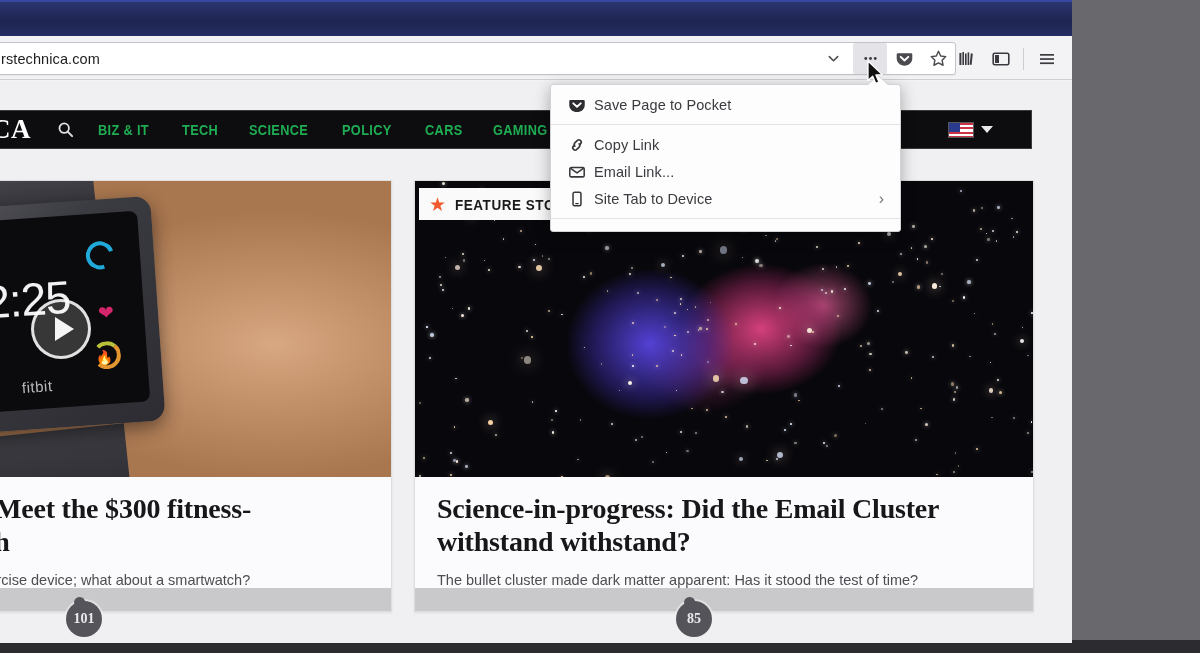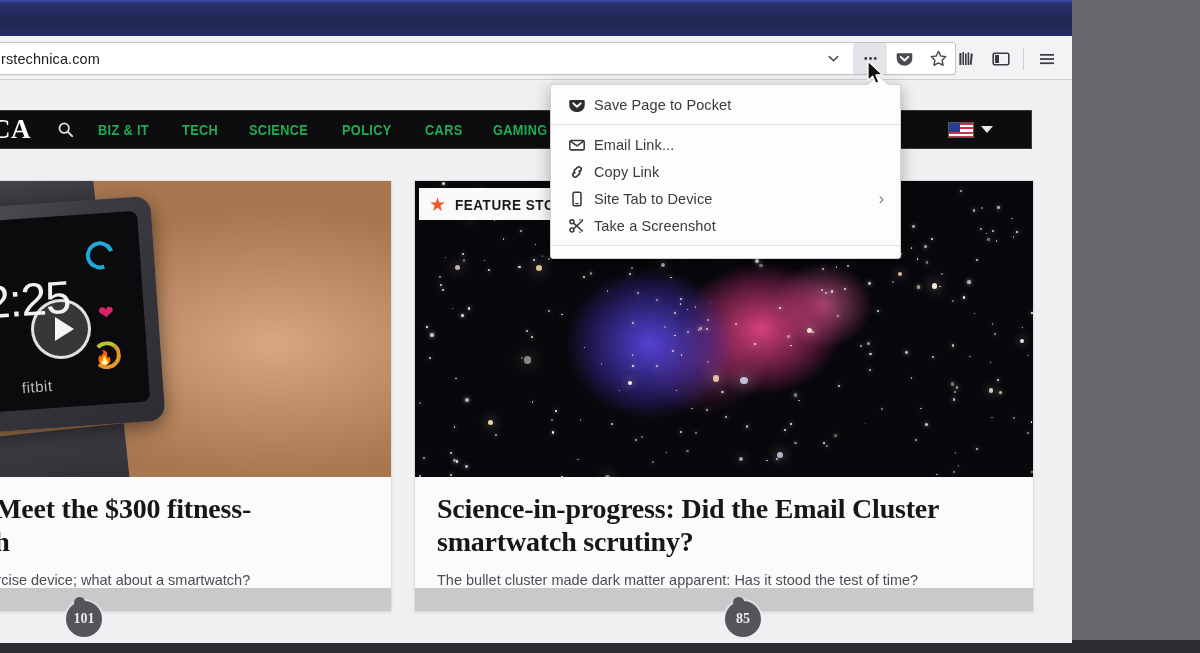--- a/index.html
+++ b/index.html
@@ -262,21 +262,21 @@
     color: #eaeaec; font-size: 14px; font-weight: 700;
     font-family: "Liberation Serif", serif;
     box-shadow: 0 0 0 2px rgba(240,240,242,.55);
   }
   .comment-bubble::after {
     content: ""; position: absolute; top: -4px; left: 8px;
     width: 11px; height: 10px; background: #54545a;
     border-radius: 50% 50% 0 0; transform: rotate(-18deg);
   }
   .cb-left  { left: 66px; }
-  .cb-right { left: 725px; }
+  .cb-right { left: 676px; }
 
   
   .pa-menu {
     position: absolute; left: 550px; top: 84px;
     width: 351px;
     background: #fdfdfd;
     border: 1px solid #d2d2d6;
     border-radius: 3px;
     box-shadow: 0 4px 16px rgba(0,0,0,.30);
     padding: 6px 0 6px 0;
@@ -699,21 +699,21 @@
               </div>
           </div>
           <div class="feature-badge">
             <span class="fb-star">★</span>
             <span class="feature-text">FEATURE STOR</span>
           </div>
         </div>
         <div class="card-body">
           <div class="card-title">
             <span>Science-in-progress: Did the Email Cluster</span><br>
-            <span>smartwatch scrutiny?</span>
+            <span>withstand withstand?</span>
           </div>
           <div class="card-dek">The bullet cluster made dark matter apparent: Has it stood the test of time?</div>
           <div class="card-byline">
             <span class="byline-author">CHRIS LEE</span>
             <span>– 9/21/2017, 7:30 AM</span>
           </div>
         </div>
         <div class="card-footer"></div>
       </div>
 
@@ -736,62 +736,48 @@
         </svg>
       </span>
       <span class="pa-label">Save Page to Pocket</span>
     </div>
 
     <div class="pa-sep"></div>
 
     <div class="pa-item">
       <span class="pa-icon">
         <svg width="18" height="18" viewBox="0 0 20 20">
-          <rect x="2" y="5" width="16" height="10.4" rx="1.6" fill="none" stroke="#38383c" stroke-width="1.7"></rect>
-          <path d="M2.9 6 L10 11 L17.1 6" fill="none" stroke="#38383c" stroke-width="1.7" stroke-linecap="round" stroke-linejoin="round"></path>
+          <path d="M7.6 11.4 a2.6 2.6 0 0 1 0-3.7 l2.6-2.6 a2.6 2.6 0 0 1 3.7 3.7 l-1.2 1.2" fill="none" stroke="#38383c" stroke-width="1.8" stroke-linecap="round"></path>
+          <path d="M12.4 8.6 a2.6 2.6 0 0 1 0 3.7 l-2.6 2.6 a2.6 2.6 0 1 1 -3.7-3.7 l1.2-1.2" fill="none" stroke="#38383c" stroke-width="1.8" stroke-linecap="round"></path>
         </svg>
       </span>
-      <span class="pa-label">Email Link...</span>
+      <span class="pa-label">Copy Link</span>
     </div>
 
     <div class="pa-item">
       <span class="pa-icon">
         <svg width="18" height="18" viewBox="0 0 20 20">
-          <path d="M7.6 11.4 a2.6 2.6 0 0 1 0-3.7 l2.6-2.6 a2.6 2.6 0 0 1 3.7 3.7 l-1.2 1.2" fill="none" stroke="#38383c" stroke-width="1.8" stroke-linecap="round"></path>
-          <path d="M12.4 8.6 a2.6 2.6 0 0 1 0 3.7 l-2.6 2.6 a2.6 2.6 0 1 1 -3.7-3.7 l1.2-1.2" fill="none" stroke="#38383c" stroke-width="1.8" stroke-linecap="round"></path>
+          <rect x="2" y="5" width="16" height="10.4" rx="1.6" fill="none" stroke="#38383c" stroke-width="1.7"></rect>
+          <path d="M2.9 6 L10 11 L17.1 6" fill="none" stroke="#38383c" stroke-width="1.7" stroke-linecap="round" stroke-linejoin="round"></path>
         </svg>
       </span>
-      <span class="pa-label">Copy Link</span>
+      <span class="pa-label">Email Link...</span>
     </div>
 
     <div class="pa-item">
       <span class="pa-icon">
         <svg width="18" height="18" viewBox="0 0 20 20">
           <rect x="5.6" y="2.6" width="8.8" height="14.8" rx="1.7" fill="none" stroke="#38383c" stroke-width="1.7"></rect>
           <line x1="8.6" y1="15.1" x2="11.4" y2="15.1" stroke="#38383c" stroke-width="1.4" stroke-linecap="round"></line>
         </svg>
       </span>
       <span class="pa-label">Site Tab to Device</span>
       <span class="pa-sub">›</span>
     </div>
 
-    <div class="pa-item">
-      <span class="pa-icon">
-        <svg width="18" height="18" viewBox="0 0 20 20">
-          <circle cx="4.4" cy="14.4" r="2.2" fill="none" stroke="#38383c" stroke-width="1.7"></circle>
-          <circle cx="4.4" cy="5.4" r="2.2" fill="none" stroke="#38383c" stroke-width="1.7"></circle>
-          <line x1="6.2" y1="6.8" x2="16" y2="15.6" stroke="#38383c" stroke-width="1.7" stroke-linecap="round"></line>
-          <line x1="6.2" y1="13" x2="16" y2="4.2" stroke="#38383c" stroke-width="1.7" stroke-linecap="round"></line>
-          <rect x="12.6" y="2.4" width="1.5" height="1.5" fill="#38383c"></rect>
-          <rect x="15.2" y="2.4" width="1.5" height="1.5" fill="#38383c"></rect>
-          <rect x="12.6" y="16.1" width="1.5" height="1.5" fill="#38383c"></rect>
-        </svg>
-      </span>
-      <span class="pa-label">Take a Screenshot</span>
-    </div>
 
     <div class="pa-sep"></div>
 
   </div>
 
   <div class="cursor">
     <svg width="20" height="28" viewBox="0 0 20 28">
       <path d="M2 1 L2 20.5 L6.7 16.3 L9.7 23.4 L12.9 22 L9.9 15 L16.2 14.6 Z" fill="#111" stroke="#fff" stroke-width="1.3" stroke-linejoin="round"></path>
     </svg>
   </div>

